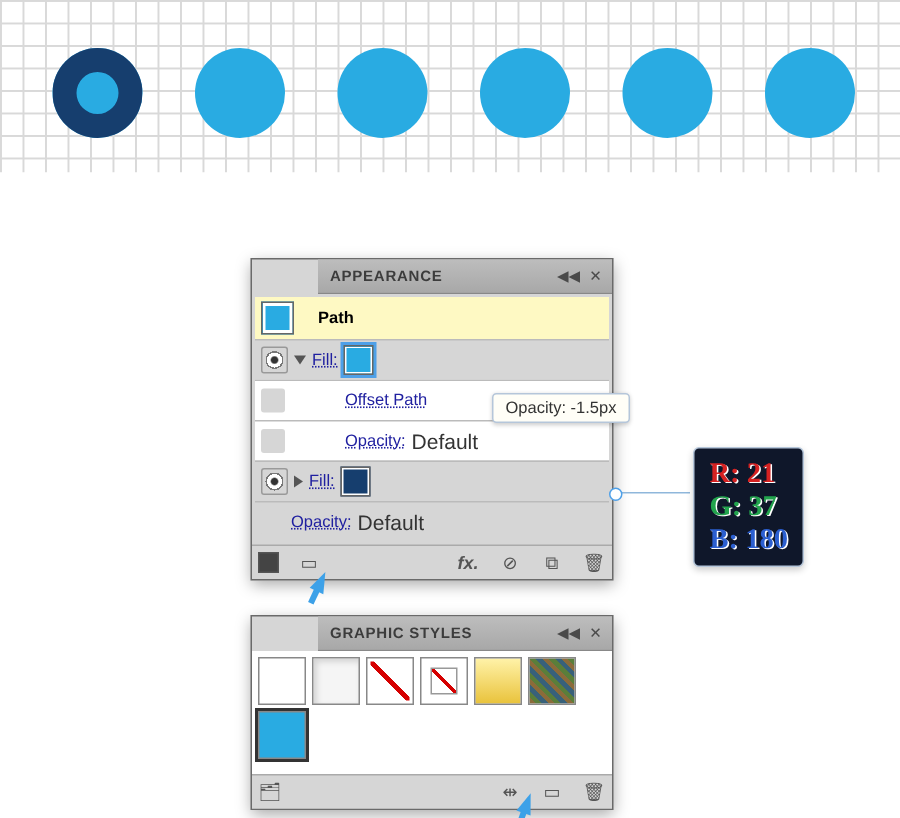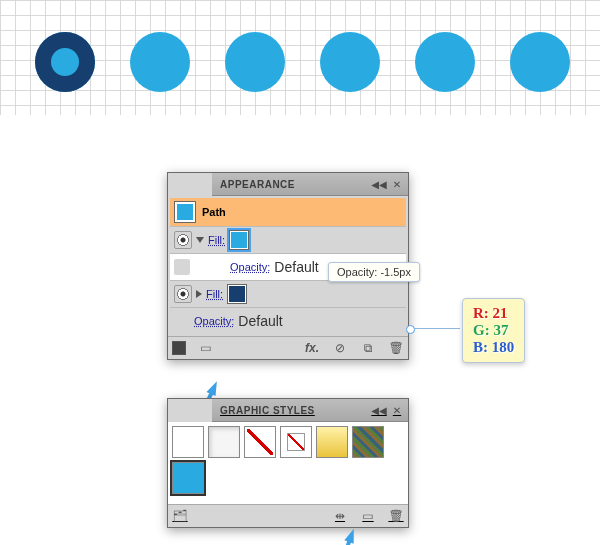--- a/index.html
+++ b/index.html
@@ -94,23 +94,23 @@
     display: flex;
     align-items: center;
     padding: 0 4px;
     gap: 12px;
   }
 
   
   .ap-head {
     display: flex;
     align-items: center;
-    gap: 6px;
+    gap: 16px;
     padding: 3px 4px;
-    background: #fdba74;
+    background: #fef9c3;
   }
   .swatch {
     width: 22px; height: 22px;
     box-sizing: border-box;
     border: 1px solid #666;
     box-shadow: inset 0 0 0 2px #fff;
   }
   .swatch.none {
     background: #fff;
     position: relative;
@@ -210,27 +210,27 @@
     position: absolute;
     left: -4px;
     top: -3px;
     width: 7px; height: 7px;
     border-radius: 50%;
     background: #fff;
     border: 1px solid #4ea0e8;
   }
   .rgb {
     position: absolute;
-    background: #fef9c3;
+    background: #0f172a;
     border: 1px solid #b5c6da;
     border-radius: 4px;
     padding: 6px 10px;
     box-shadow: 0 2px 5px rgba(0,0,0,.2);
     font-family: "Comic Sans MS", cursive;
-    font-size: 15px;
+    font-size: 19px;
     font-weight: bold;
   }
   .rgb .r { color: #d52121; text-shadow: 1px 1px #fff; }
   .rgb .g { color: #22a34d; text-shadow: 1px 1px #fff; }
   .rgb .b { color: #2b5fd0; text-shadow: 1px 1px #fff; }
 
   .arrow {
     position: absolute;
     width: 0; height: 0;
     border-left: 5px solid transparent;
@@ -296,20 +296,25 @@
     </div>
 
 
     <div class="row light">
       <span class="eye"></span>
       <span class="tri down"></span>
       <span class="ap-label">Fill:</span>
       <span class="sw-sm hl" style="background:#29abe2"></span>
     </div>
 
+    <div class="row white">
+      <span class="eye blank"></span>
+      <span class="indent"></span>
+      <span class="ap-label">Offset Path</span>
+    </div>
 
     <div class="row white">
       <span class="eye blank"></span>
       <span class="indent"></span>
       <span class="ap-label">Opacity:</span>
       <span class="ap-val">Default</span>
     </div>
 
     <div class="row light">
       <span class="eye"></span>
@@ -342,21 +347,21 @@
 <div class="lead" style="left:410px; top:328px; width:50px;"></div>
 
 <div class="rgb" style="left:462px; top:298px;">
   <div><span class="r">R:</span> <span class="r">21</span></div>
   <div><span class="g">G:</span> <span class="g">37</span></div>
   <div><span class="b">B:</span> <span class="b">180</span></div>
 </div>
 
 <div class="arrow" style="left:206px; top:380px; transform:rotate(25deg);"></div>
 
-<div class="panel" style="left:167px; top:398px;text-decoration:underline;">
+<div class="panel" style="left:167px; top:410px;">
   <div class="panel-titlebar">
     <span class="panel-title">GRAPHIC STYLES</span>
     <div class="panel-titlectrls">
       <span class="tc">◀◀</span>
       <span class="tc">✕</span>
     </div>
   </div>
   <div class="gs-grid">
     <div class="gs-item" style="background:#fff;"></div>
     <div class="gs-item" style="background:#f5f5f5; box-shadow:inset 2px 2px 4px rgba(0,0,0,.15);"></div>

